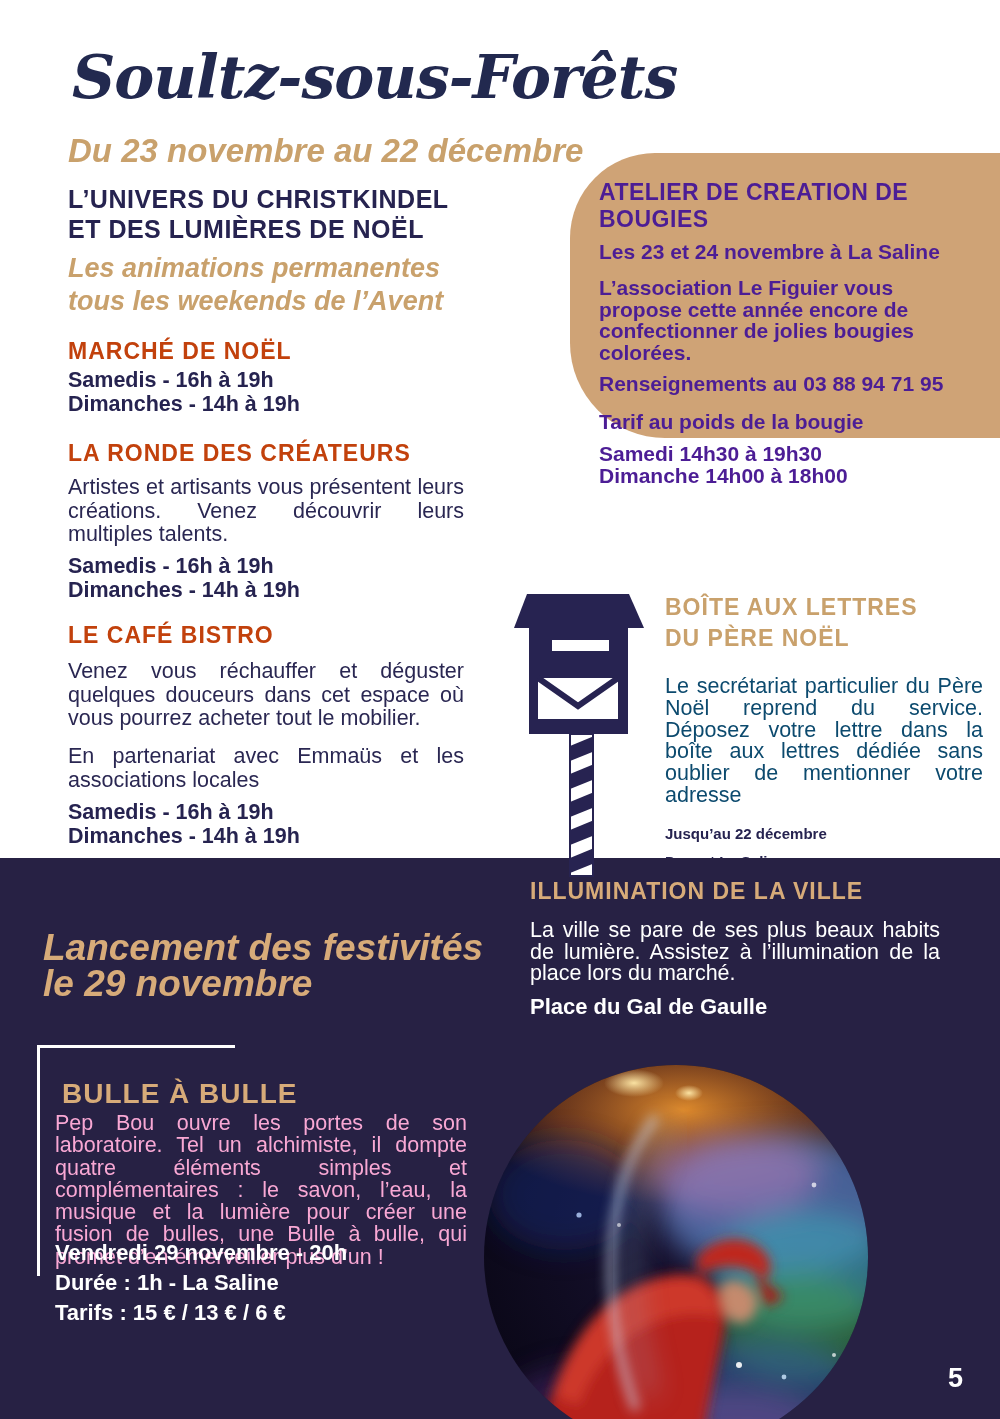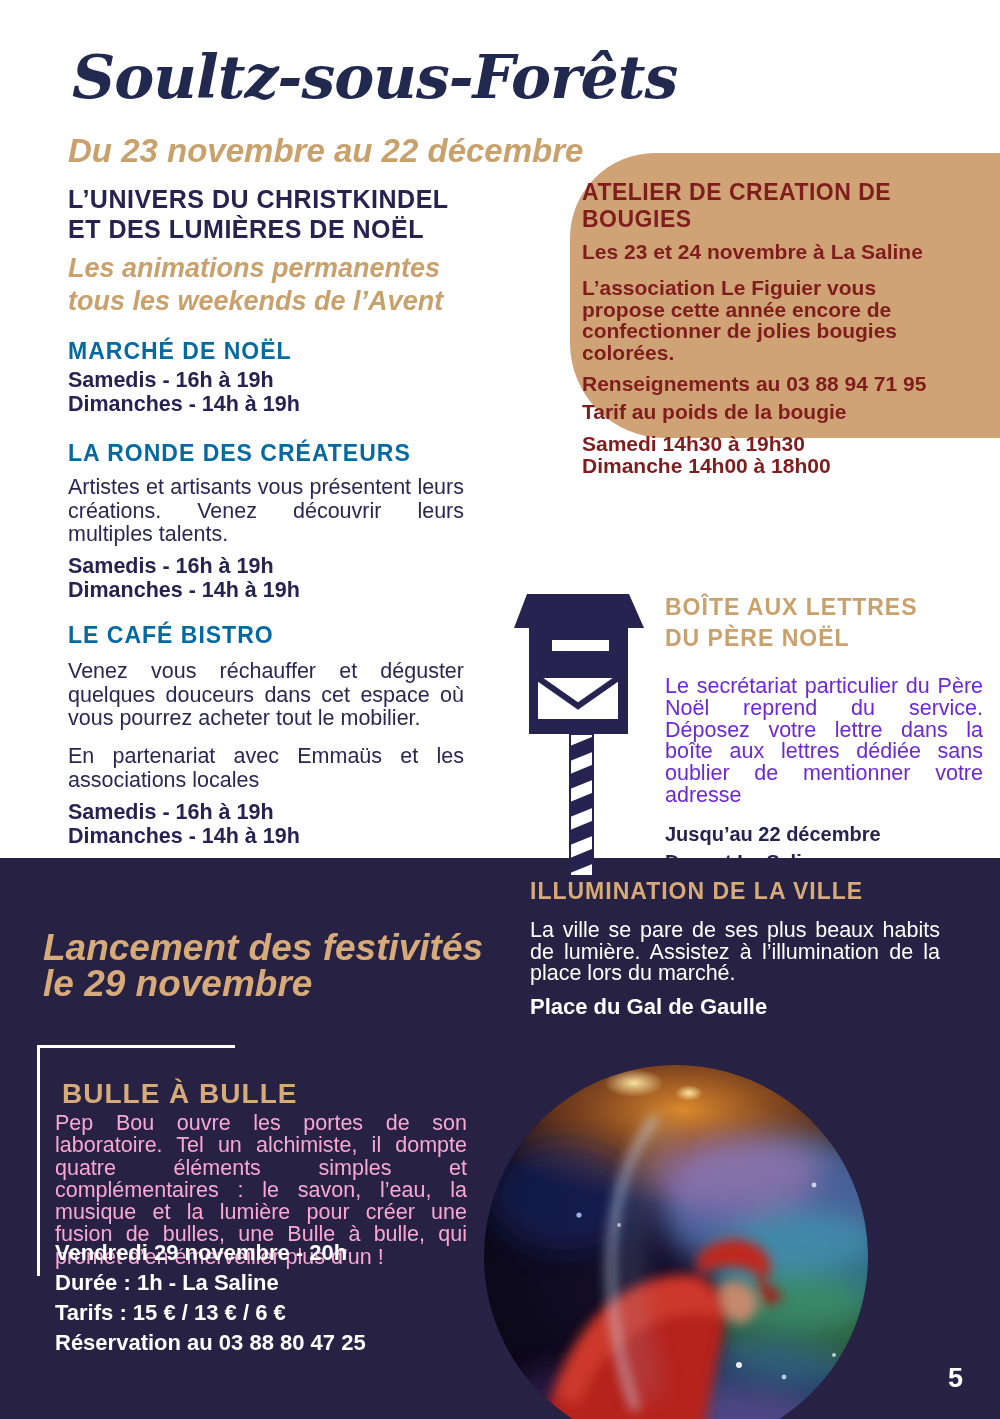--- a/index.html
+++ b/index.html
@@ -35,41 +35,41 @@
     font-size: 33px; font-weight: 800; font-style: italic; color:#c9a16c;
   }
   .intro-heading {
     font-size: 25px; line-height: 30px; font-weight: 800;
     color:#262350; letter-spacing: .5px;
   }
   .intro-sub {
     font-size: 27px; line-height: 33px; font-weight: 800; font-style: italic;
     color:#c9a16c;
   }
-  .sec-title { font-size: 23px; color:#0369a1; }
+  .sec-title { font-size: 23px; color:#c2410c; }
   .body-txt  { font-size: 21.5px; line-height: 23.5px; color:#2a2752; }
   .sched     { font-size: 21.5px; line-height: 24px; font-weight: 700; color:#262350; }
 
   
   .bubble {
     left: 570px; top: 153px; width: 430px; height: 285px;
     background: #cfa376;
     border-radius: 85px 0 0 95px;
     box-sizing: border-box;
-    padding: 26px 14px 0 12px;
-    color: #7f1d1d;
+    padding: 26px 14px 0 29px;
+    color: #4c1d95;
   }
   .bubble .b-title { font-size: 23px; letter-spacing: .5px; }
   .bubble .b-line  { font-size: 21px; font-weight: 700; line-height: 22px; }
   .bubble .b-body  { font-size: 21px; font-weight: 700; line-height: 21.5px; }
 
   
   .boite-title { font-size: 23px; line-height: 31px; color:#c9a16c; }
-  .boite-body  { font-size: 21.5px; line-height: 21.8px; color:#6d28d9; }
-  .boite-bold  { font-size: 20px; line-height: 22px; font-weight: 700; color:#262350; }
+  .boite-body  { font-size: 21.5px; line-height: 21.8px; color:#0c4a6e; }
+  .boite-bold  { font-size: 15px; line-height: 22px; font-weight: 700; color:#262350; }
 
   
   .dark-section {
     left:0; top: 858px; width: 1000px; height: 561px;
     background: #272144;
   }
   .launch {
     font-size: 37px; line-height: 36px; font-weight: 800; font-style: italic;
     color:#d7ab79;
   }
@@ -123,21 +123,21 @@
   <div class="abs" style="left:68px; top:800px;">
     <div class="sched">Samedis - 16h à 19h</div>
     <div class="sched">Dimanches - 14h à 19h</div>
   </div>
 
   <div class="abs bubble">
     <div class="b-title comic">ATELIER DE CREATION DE BOUGIES</div>
     <div class="b-line" style="margin-top:8px;">Les 23 et 24 novembre à La Saline</div>
     <div class="b-body" style="margin-top:14px; width:372px;">L’association Le Figuier vous propose cette année encore de confectionner de jolies bougies colorées.</div>
     <div class="b-line" style="margin-top:10px;">Renseignements au 03 88 94 71 95</div>
-    <div class="b-line" style="margin-top:6px;">Tarif au poids de la bougie</div>
+    <div class="b-line" style="margin-top:16px;">Tarif au poids de la bougie</div>
     <div class="b-line" style="margin-top:10px;">Samedi 14h30 à 19h30</div>
     <div class="b-line">Dimanche 14h00 à 18h00</div>
   </div>
 
   <svg class="abs" style="left:513px; top:592px; z-index:3;" width="132" height="290" viewBox="0 0 132 290">
     <defs>
       <clipPath id="poleClip">
           <rect x="57" y="142" width="23" height="142"></rect>
         </clipPath>
     </defs>
@@ -180,21 +180,20 @@
     <div class="abs bracket" style="left:37px; top:187px; width:3px; height:231px;"></div>
 
     <div class="abs bulle-title comic" style="left:62px; top:220px;">BULLE À BULLE</div>
 
     <div class="abs dark-body just" style="left:55px; top:254px; width:412px;">Pep Bou ouvre les portes de son laboratoire. Tel un alchimiste, il dompte quatre éléments simples et complémentaires : le savon, l’eau, la musique et la lumière pour créer une fusion de bulles, une Bulle à bulle, qui promet d’en émerveiller plus d’un !</div>
 
     <div class="abs" style="left:55px; top:380px;">
       <div class="dark-bold">Vendredi 29 novembre - 20h</div>
       <div class="dark-bold">Durée : 1h - La Saline</div>
       <div class="dark-bold">Tarifs : 15 € / 13 € / 6 €</div>
-      <div class="dark-bold">Réservation au 03 88 80 47 25</div>
     </div>
 
     <div class="abs sec-title comic" style="left:530px; top:20px; color:#d7ab79;">ILLUMINATION DE LA VILLE</div>
     <div class="abs illu-body just" style="left:530px; top:62px; width:410px;">La ville se pare de ses plus beaux habits de lumière. Assistez à l’illumination de la place lors du marché.</div>
     <div class="abs" style="left:530px; top:134px;">
       <div class="dark-bold">Place du Gal de Gaulle</div>
     </div>
 
     <div class="abs page-num" style="left:948px; top:505px;">5</div>
   </div>

